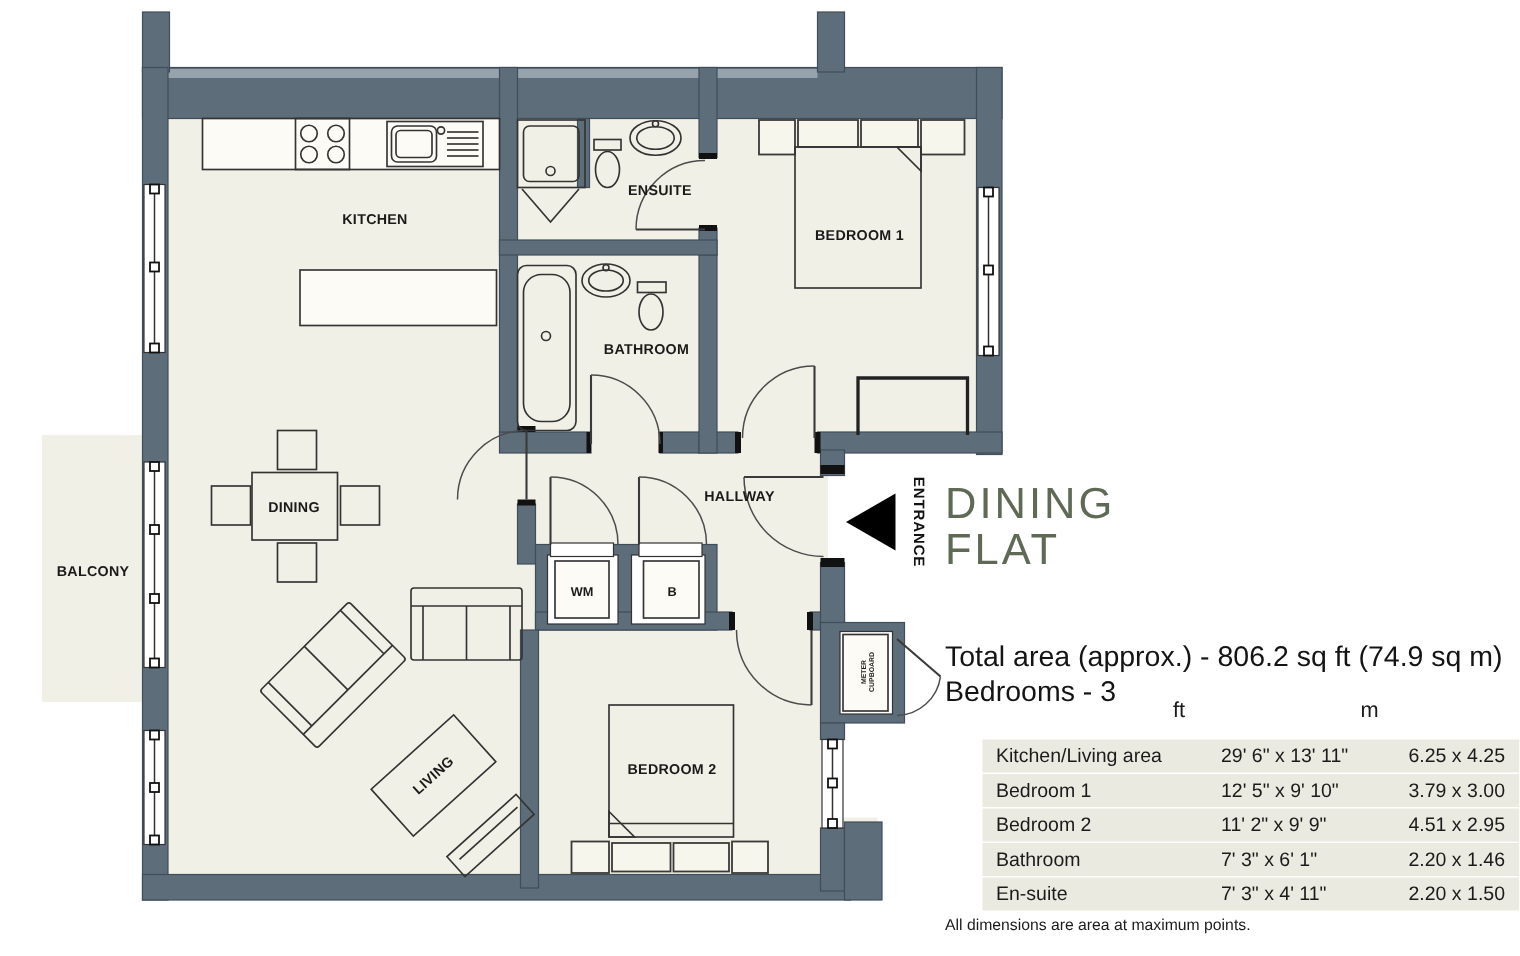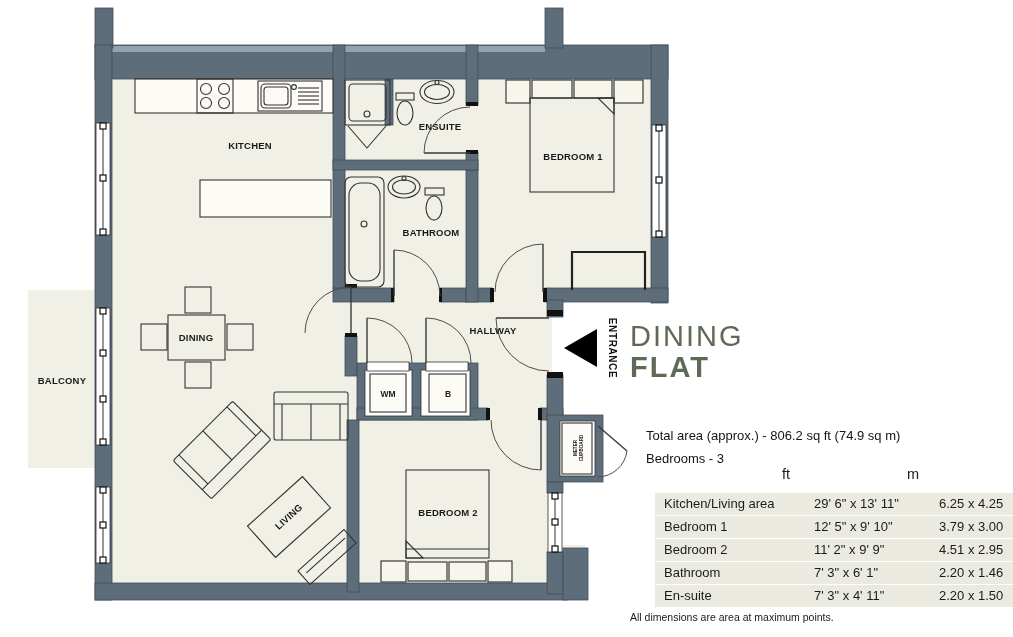--- a/index.html
+++ b/index.html
@@ -3,21 +3,21 @@
 <meta charset="utf-8">
 <style>
   html,body{margin:0;padding:0;background:#ffffff;}
   .canvas{position:relative;width:1013px;height:637px;background:#ffffff;
           font-family:"Liberation Sans",sans-serif;overflow:hidden;}
   .plan-svg{position:absolute;left:0;top:0;}
   .title-line{position:absolute;left:630px;font-size:29px;letter-spacing:2px;
               color:#5e6a55;font-weight:400;}
   .subtitle-line{position:absolute;left:630px;font-size:25px;letter-spacing:1px;
               color:#8e9c6c;font-weight:400;}
-  .summary-line{position:absolute;left:630px;font-size:13px;color:#141414;margin-left:16px;}
+  .summary-line{position:absolute;left:630px;font-size:19px;color:#141414;}
   .dim-header{position:absolute;left:623px;top:466px;width:388px;display:grid;
               grid-template-columns:150px 125px 1fr;padding-left:9px;
               font-size:14.5px;color:#1b1b1b;}
   .dim-rows{position:absolute;left:623px;top:493px;width:440px;margin-left:32px;}
   .trow{display:grid;grid-template-columns:150px 125px 1fr;height:22px;
         line-height:22px;background:#ebeae0;margin-bottom:1px;padding-left:9px;
         font-size:13px;color:#1b1b1b;white-space:nowrap;}
   .footnote{position:absolute;left:630px;top:611px;font-size:10.5px;color:#1b1b1b;}
   
   .wall{fill:#5d6d7a;stroke:#414e59;stroke-width:0.8;}
@@ -330,21 +330,21 @@
       <text class="room-label" x="493" y="334">HALLWAY</text>
       <text class="small-label" x="388" y="397">WM</text>
       <text class="small-label" x="448" y="397">B</text>
       <text class="room-label" x="62" y="384">BALCONY</text>
       <text class="room-label" transform="translate(289,517) rotate(-42)" x="0" y="3">LIVING</text>
       <text class="room-label" x="448" y="516">BEDROOM 2</text>
     </g>
   </svg>
 
   <div class="title-line" style="top:320px;">DINING</div>
-  <div class="title-line" style="top:351px;font-weight:bold;">FLAT</div>
+  <div class="title-line" style="top:351px;">FLAT</div>
 
   <div class="summary-line" style="top:428px;">Total area (approx.) - 806.2 sq ft (74.9 sq m)</div>
   <div class="summary-line" style="top:451px;">Bedrooms - 3</div>
 
   <div class="dim-header">
     <span></span>
     <span>ft</span>
     <span>m</span>
   </div>
 

